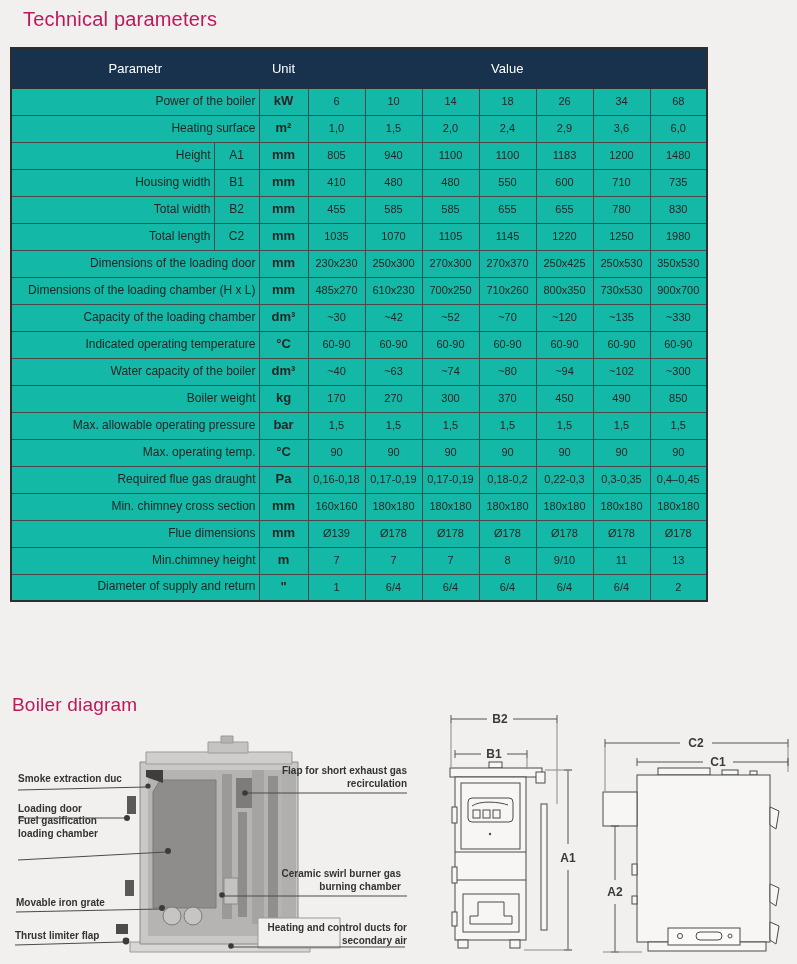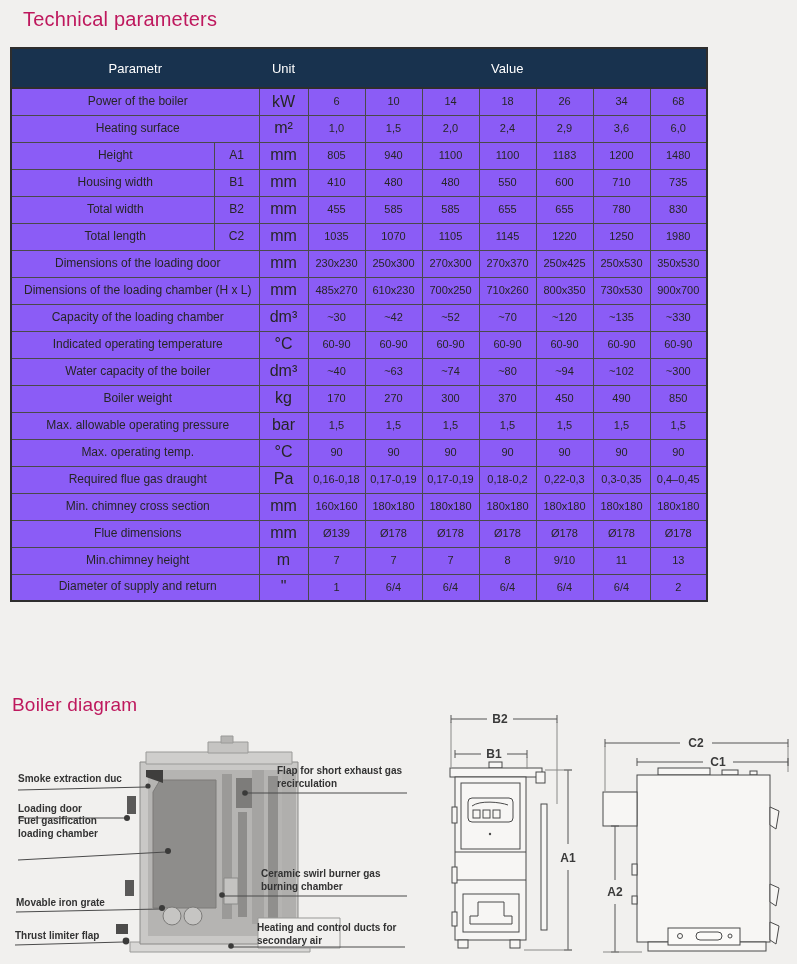--- a/index.html
+++ b/index.html
@@ -20,21 +20,21 @@
   }
   #title-tech { left: 23px; top: 8px; }
   #title-diagram { left: 12px; top: 694px; font-size: 19px; }
 
   table.params {
     position: absolute;
     left: 10px; top: 47px;
     width: 696px;
     border-collapse: collapse;
     table-layout: fixed;
-    background: #8b5cf6;
+    background: #14b8a6;
     border: 2px solid #2e2e2e;
     padding-left: 25px;
   }
   table.params thead th {
     background: #18324e;
     color: #ffffff;
     font-size: 13px;
     font-weight: normal;
     height: 40px;
     border: 1px solid #18324e;
@@ -45,41 +45,41 @@
     border: 1px solid #4a4a4a;
     font-size: 12px;
     height: 27px;
     padding: 1px 3px;
     text-align: center;
     vertical-align: middle;
     line-height: 1.15;
     color: #262626;
   }
   table.params td.p-name {
-    text-align: center;
+    text-align: right;
     padding-left: 8px;
     font-size: 12px;
   }
   table.params td.p-val { font-size: 11px; }
-  table.params td.p-unit { font-size: 16px; }
+  table.params td.p-unit { font-size: 13px; font-weight: bold; }
 
   .diagram-wrap {
     position: absolute;
     left: 0; top: 712px;
     width: 797px; height: 252px;
   }
   .diagram-wrap svg { position: absolute; left: 0; top: 0; }
   .dlabel {
     position: absolute;
     font-size: 10px;
     font-weight: bold;
     color: #333333;
     line-height: 1.3;
   }
-  .dlabel.right { }
+  .dlabel.right { text-align: right; }
 </style>
 </head>
 <body>
 
 <div class="sec-title" id="title-tech">Technical parameters</div>
 
 <table class="params">
   <colgroup>
     <col style="width:203px">
       <col style="width:45px">

